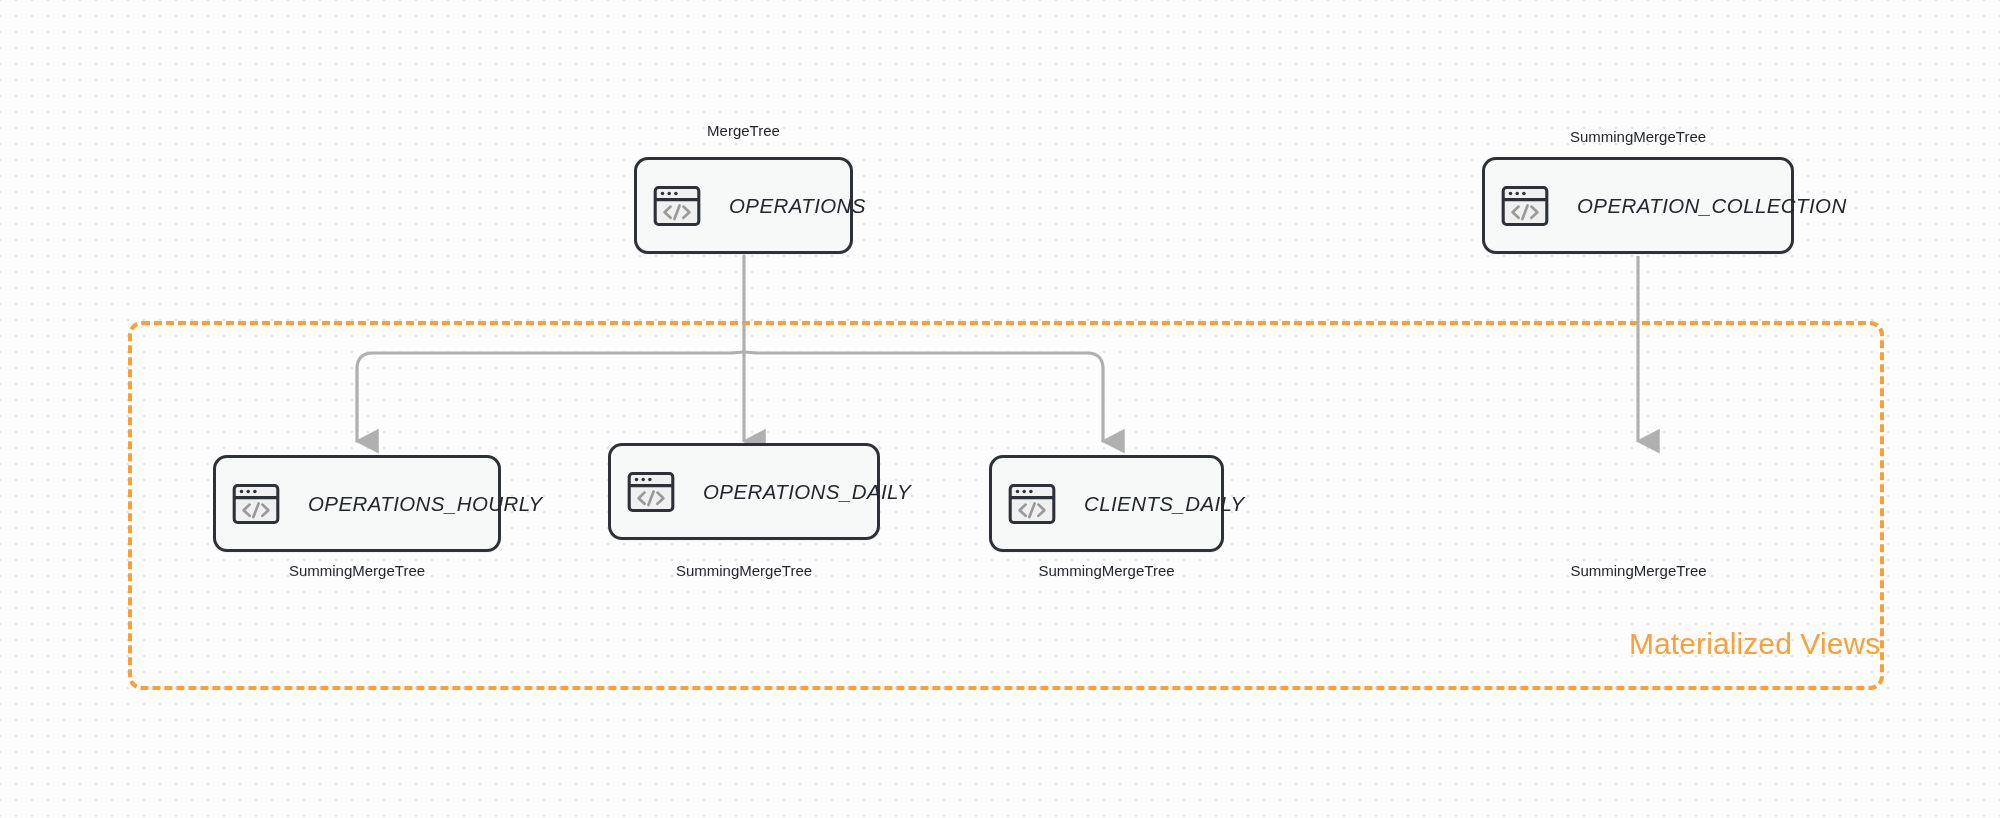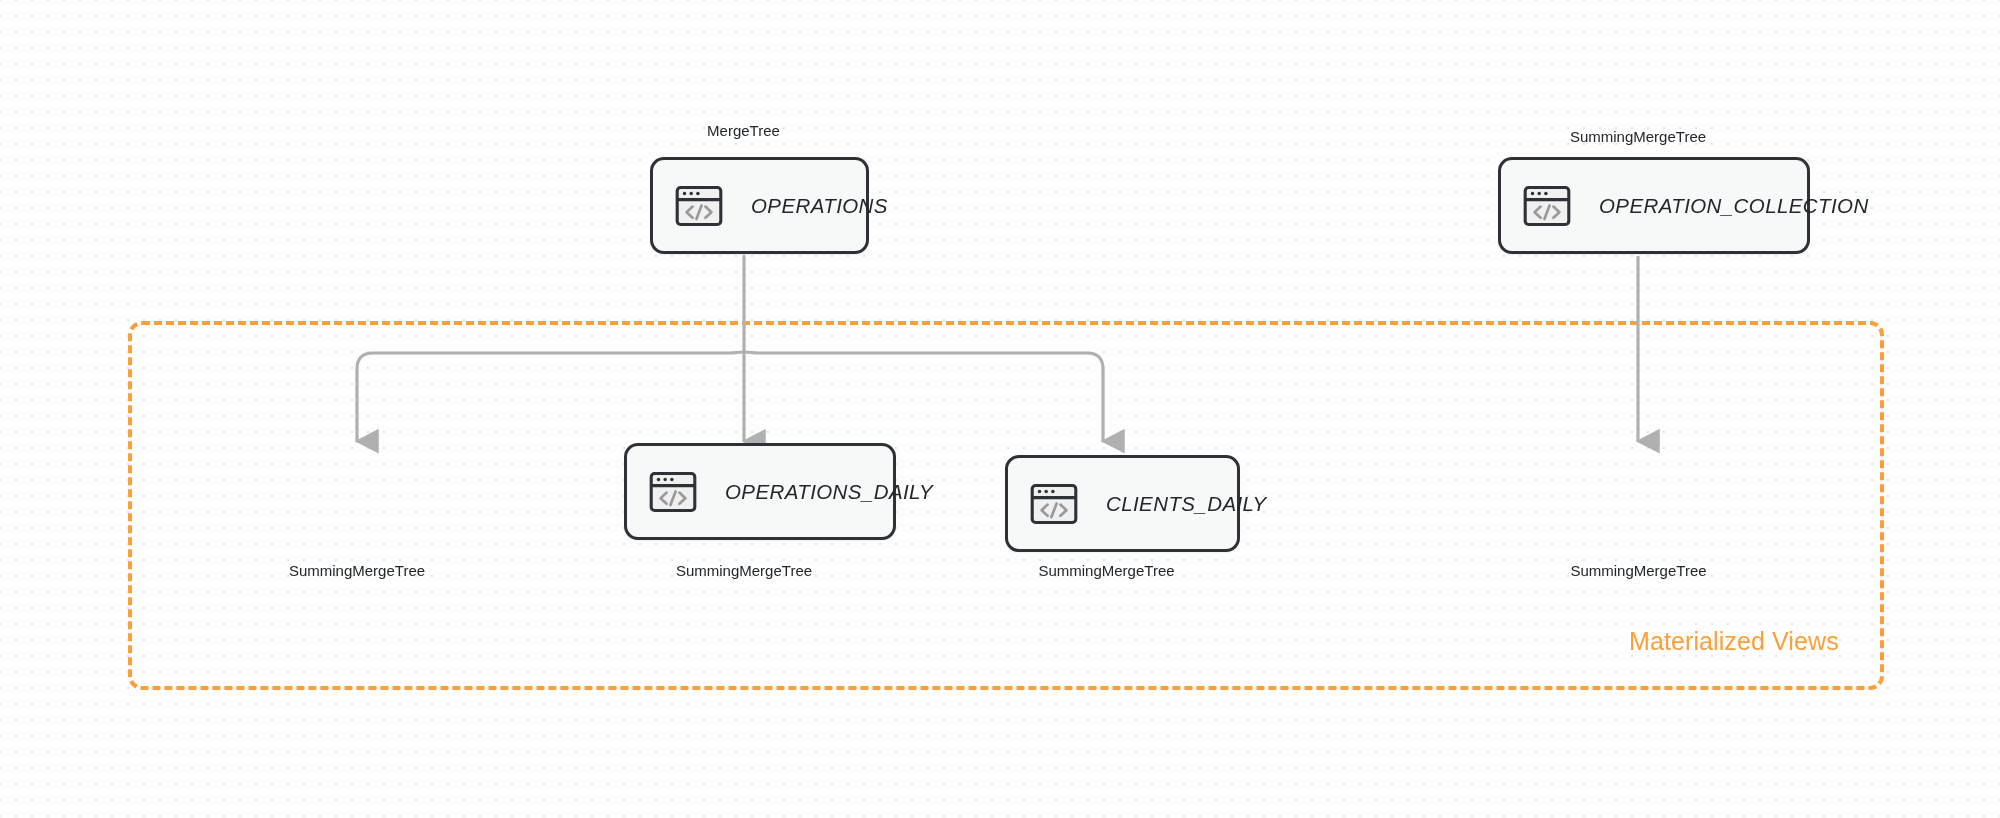--- a/index.html
+++ b/index.html
@@ -23,21 +23,21 @@
   .group-box {
     position: absolute;
     box-sizing: border-box;
     border: 4px dashed #f9a03a;
     border-radius: 14px;
     background: transparent;
   }
   .group-label {
     position: absolute;
     color: #f9a03a;
-    font-size: 25px;
+    font-size: 30px;
     letter-spacing: 0.1px;
     white-space: nowrap;
     font-family: "Liberation Sans", sans-serif;
   }
 
   
   .wires {
     position: absolute;
     left: 0;
     top: 0;
@@ -48,23 +48,22 @@
 
   
   .node {
     position: absolute;
     box-sizing: border-box;
     background: #f7f9f8;
     border: 3.5px solid #2e3138;
     border-radius: 14px;
     display: flex;
     align-items: center;
-    padding-left: 20px;
+    padding-left: 14px;
     box-shadow: 0 1px 1px rgba(0,0,0,0.05);
-    margin-left: 16px;
   }
   .node-icon {
     width: 52px;
     height: 52px;
     flex: 0 0 52px;
     position: relative;
   }
   .node-title {
     margin-left: 26px;
     font-size: 20.5px;
@@ -144,20 +143,35 @@
         <circle cx="18.2" cy="13.4" r="1.75" fill="#2e3138"></circle>
         <circle cx="24.9" cy="13.4" r="1.75" fill="#2e3138"></circle>
         <path d="M19.6,26.6 L13.6,32.2 L19.6,37.8" fill="none" stroke="#9a9a9a" stroke-width="2.7" stroke-linecap="round" stroke-linejoin="round"></path>
         <path d="M32.4,26.6 L38.4,32.2 L32.4,37.8" fill="none" stroke="#9a9a9a" stroke-width="2.7" stroke-linecap="round" stroke-linejoin="round"></path>
         <path d="M28.6,25.4 L23.4,39.0" fill="none" stroke="#9a9a9a" stroke-width="2.7" stroke-linecap="round"></path>
       </svg>
     </span>
     <span class="node-title">OPERATION_COLLECTION</span>
   </div>
 
+  <div class="node" style="left:213px; top:455px; width:288px; height:97px;">
+    <span class="node-icon">
+      <svg viewBox="0 0 52 52" width="52" height="52">
+        <rect x="4.2" y="7.5" width="43.6" height="37" rx="3.4" fill="#f0f0f0" stroke="#2e3138" stroke-width="3.1"></rect>
+        <path d="M4.2,19.6 H47.8" stroke="#2e3138" stroke-width="3.1"></path>
+        <circle cx="11.5" cy="13.4" r="1.75" fill="#2e3138"></circle>
+        <circle cx="18.2" cy="13.4" r="1.75" fill="#2e3138"></circle>
+        <circle cx="24.9" cy="13.4" r="1.75" fill="#2e3138"></circle>
+        <path d="M19.6,26.6 L13.6,32.2 L19.6,37.8" fill="none" stroke="#9a9a9a" stroke-width="2.7" stroke-linecap="round" stroke-linejoin="round"></path>
+        <path d="M32.4,26.6 L38.4,32.2 L32.4,37.8" fill="none" stroke="#9a9a9a" stroke-width="2.7" stroke-linecap="round" stroke-linejoin="round"></path>
+        <path d="M28.6,25.4 L23.4,39.0" fill="none" stroke="#9a9a9a" stroke-width="2.7" stroke-linecap="round"></path>
+      </svg>
+    </span>
+    <span class="node-title">OPERATIONS_HOURLY</span>
+  </div>
 
   <div class="node" style="left:608px; top:443px; width:272px; height:97px;">
     <span class="node-icon">
       <svg viewBox="0 0 52 52" width="52" height="52">
         <rect x="4.2" y="7.5" width="43.6" height="37" rx="3.4" fill="#f0f0f0" stroke="#2e3138" stroke-width="3.1"></rect>
         <path d="M4.2,19.6 H47.8" stroke="#2e3138" stroke-width="3.1"></path>
         <circle cx="11.5" cy="13.4" r="1.75" fill="#2e3138"></circle>
         <circle cx="18.2" cy="13.4" r="1.75" fill="#2e3138"></circle>
         <circle cx="24.9" cy="13.4" r="1.75" fill="#2e3138"></circle>
         <path d="M19.6,26.6 L13.6,32.2 L19.6,37.8" fill="none" stroke="#9a9a9a" stroke-width="2.7" stroke-linecap="round" stroke-linejoin="round"></path>

